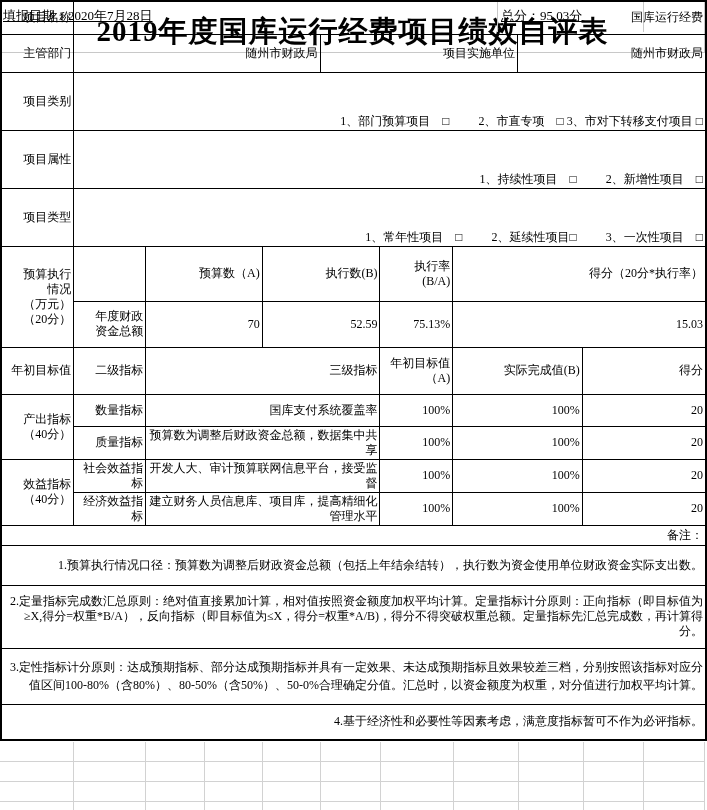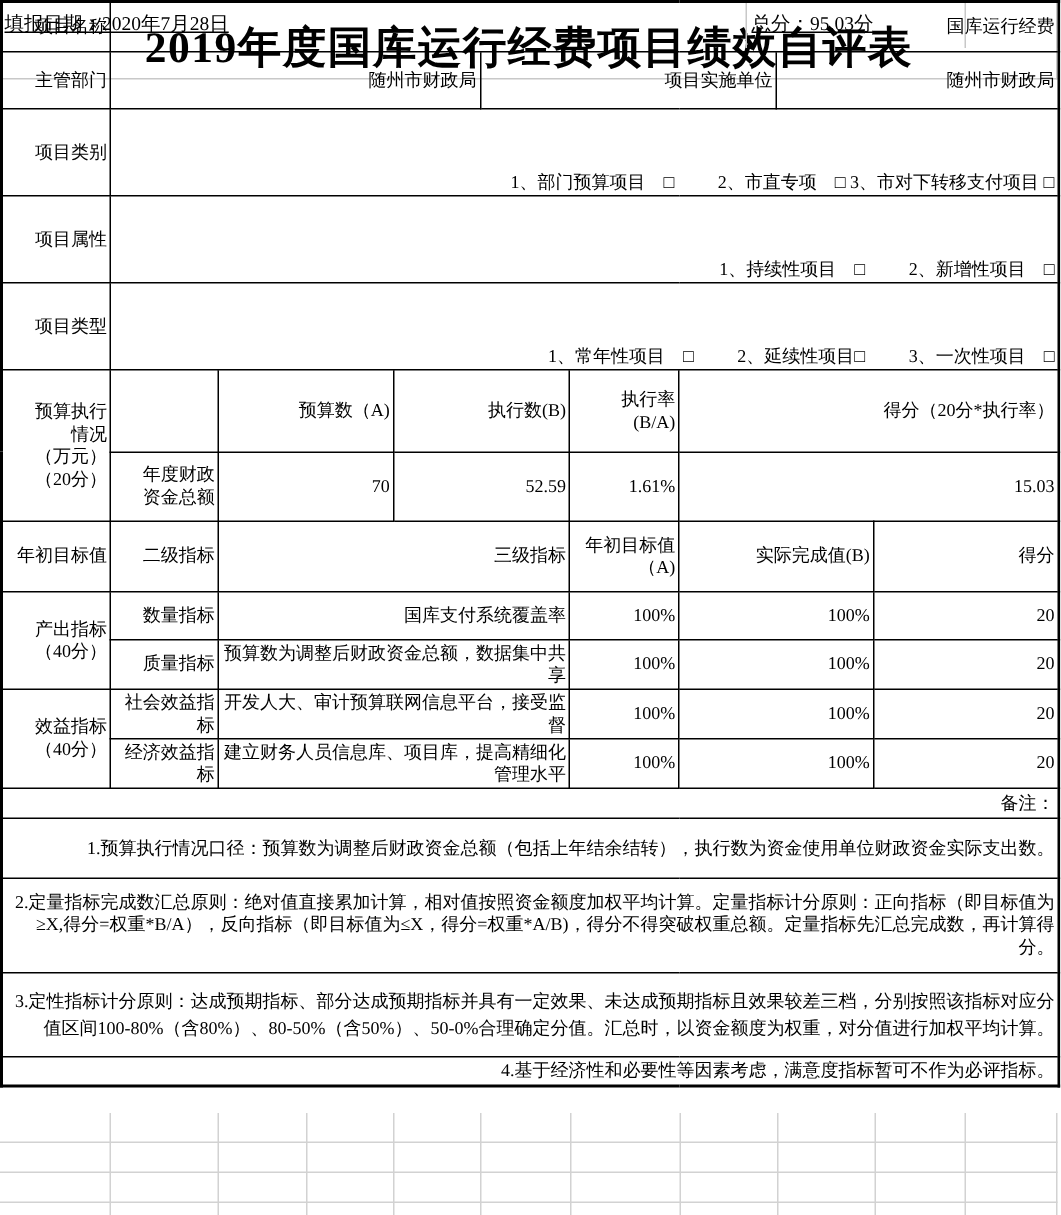--- a/index.html
+++ b/index.html
@@ -109,21 +109,21 @@
       <td class="pre">执行率
 (B/A)</td>
       <td colspan="4">得分（20分*执行率）</td>
     </tr>
 
     <tr style="height:46px">
       <td class="pre">年度财政
 资金总额</td>
       <td colspan="2">70</td>
       <td colspan="2">52.59</td>
-      <td>1.61%</td>
+      <td>75.13%</td>
       <td colspan="4">15.03</td>
     </tr>
 
     <tr style="height:47px">
       <td>年初目标值</td>
       <td>二级指标</td>
       <td colspan="4">三级指标</td>
       <td class="pre">年初目标值
 （A)</td>
       <td colspan="2">实际完成值(B)</td>
@@ -171,21 +171,21 @@
     </tr>
     <tr style="height:40px">
       <td colspan="11" class="notes">1.预算执行情况口径：预算数为调整后财政资金总额（包括上年结余结转），执行数为资金使用单位财政资金实际支出数。</td>
     </tr>
     <tr style="height:63px">
       <td colspan="11" class="notes">2.定量指标完成数汇总原则：绝对值直接累加计算，相对值按照资金额度加权平均计算。定量指标计分原则：正向指标（即目标值为≥X,得分=权重*B/A），反向指标（即目标值为≤X，得分=权重*A/B)，得分不得突破权重总额。定量指标先汇总完成数，再计算得分。</td>
     </tr>
     <tr style="height:56px">
       <td colspan="11" class="notes tight">3.定性指标计分原则：达成预期指标、部分达成预期指标并具有一定效果、未达成预期指标且效果较差三档，分别按照该指标对应分值区间100-80%（含80%）、80-50%（含50%）、50-0%合理确定分值。汇总时，以资金额度为权重，对分值进行加权平均计算。</td>
     </tr>
-    <tr style="height:20px">
+    <tr style="height:36px">
       <td colspan="11" class="notes" style="line-height:15px">4.基于经济性和必要性等因素考虑，满意度指标暂可不作为必评指标。</td>
     </tr>
   </tbody>
     </table>
 
   <div>
     <div class="vline" style="left:73px"></div>
     <div class="vline" style="left:145px"></div>
     <div class="vline" style="left:204px"></div>
     <div class="vline" style="left:262px"></div>

